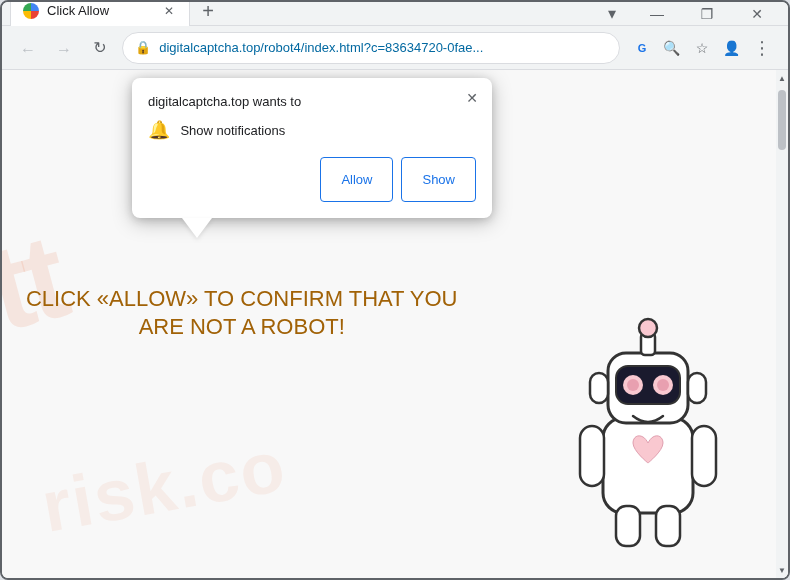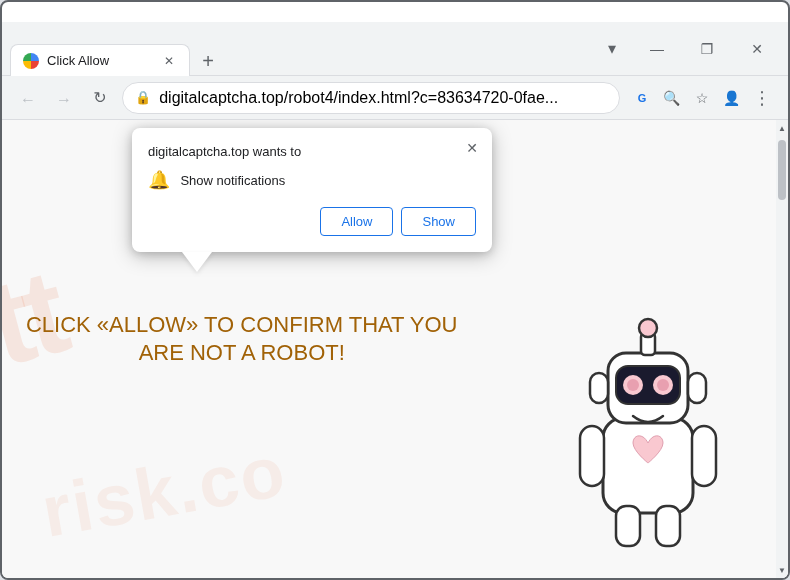--- a/index.html
+++ b/index.html
@@ -20,28 +20,27 @@
       border: 2px solid #5f6368;
       border-radius: 8px;
       display: flex;
       flex-direction: column;
       overflow: hidden;
     }
 
     
     .title-bar {
       background: #f1f3f4;
-      height: 54px;
+      height: 24px;
       display: flex;
       align-items: center;
       padding: 0 8px;
       border-bottom: 1px solid #dadce0;
       gap: 8px;
       flex-shrink: 0;
-      margin-top: 20px;
     }
 
     .tab-area {
       display: flex;
       align-items: flex-end;
       flex: 1;
       height: 100%;
     }
 
     .tab {
@@ -161,22 +160,22 @@
       gap: 8px;
       cursor: text;
     }
 
     .lock-icon {
       font-size: 13px;
       color: #5f6368;
     }
 
     .url-text {
-      font-size: 16px;
-      color: #000000;
+      font-size: 13px;
+      color: #0369a1;
       flex: 1;
       overflow: hidden;
       white-space: nowrap;
       text-overflow: ellipsis;
     }
 
     .url-actions {
       display: flex;
       gap: 2px;
     }
@@ -330,21 +329,21 @@
       text-align: right;
     }
 
     .popup-buttons {
       display: flex;
       gap: 8px;
       justify-content: flex-end;
     }
 
     .btn-allow {
-      padding: 6px 20px;
+      padding: 14px 20px;
       border: 1px solid #1a73e8;
       border-radius: 4px;
       color: #1a73e8;
       background: transparent;
       font-size: 13px;
       cursor: pointer;
       font-weight: 500;
     }
 
     .btn-block {

